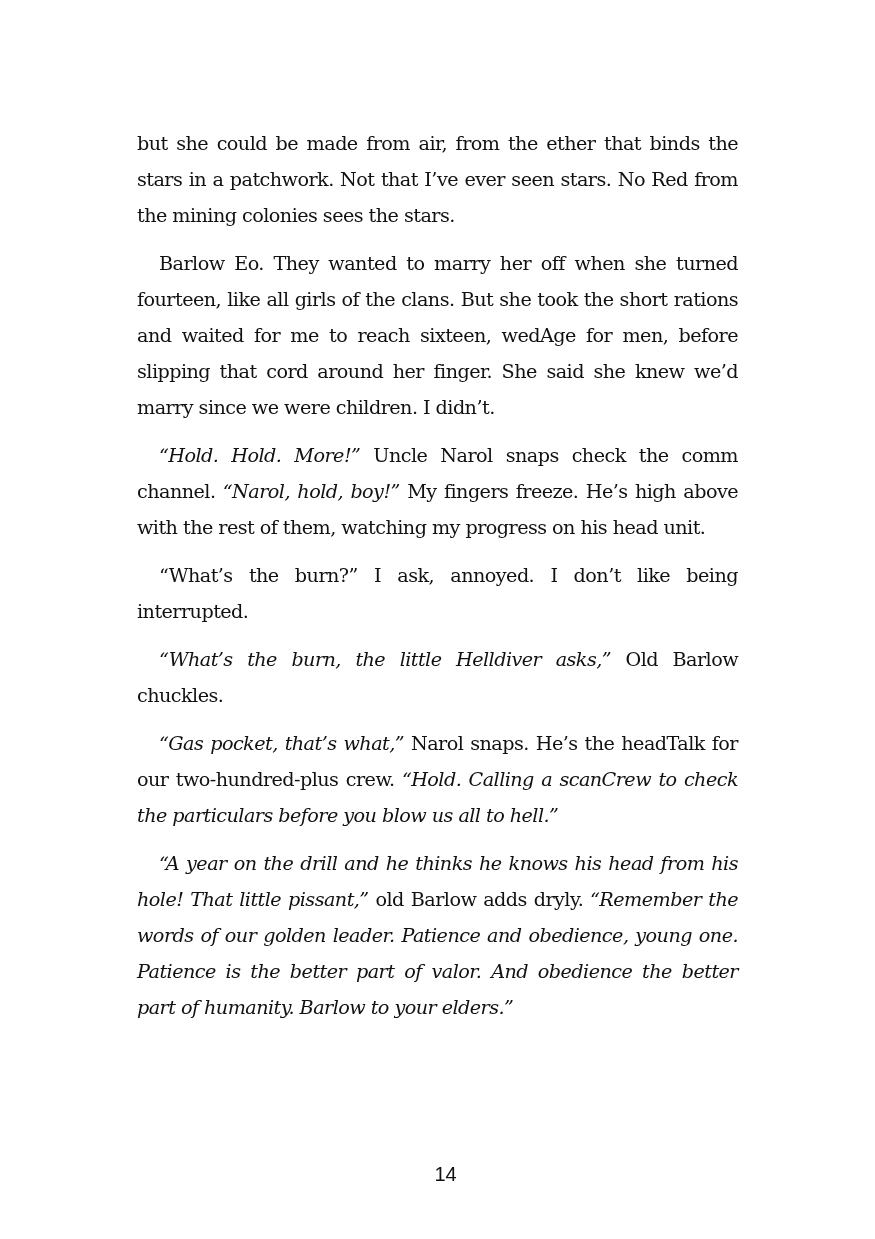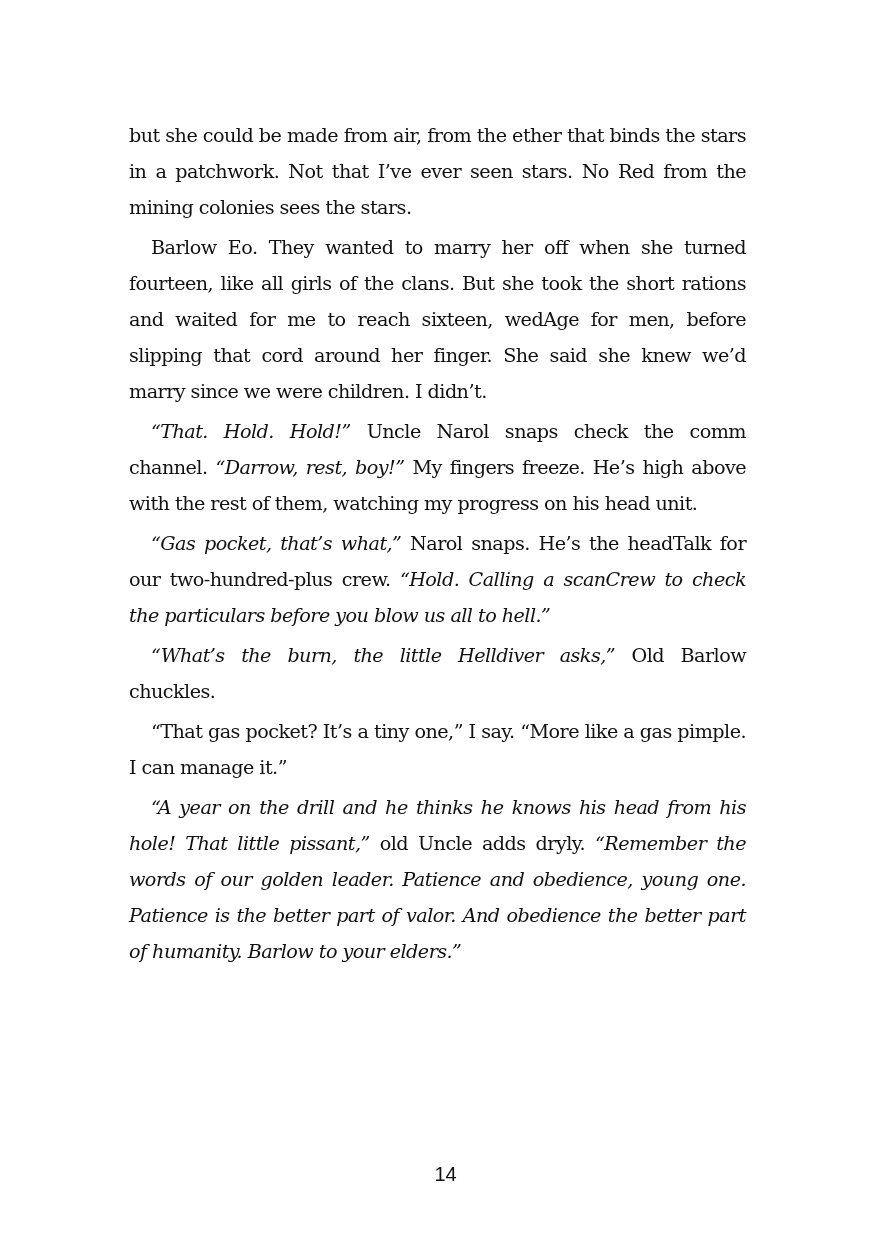--- a/index.html
+++ b/index.html
@@ -3,48 +3,48 @@
 <meta charset="utf-8">
 <style>
   html, body { margin: 0; padding: 0; background: #ffffff; }
   body { width: 875px; height: 1239px; position: relative; overflow: hidden; }
   .page {
     position: absolute; left: 125px; top: 114px; width: 625px;
     font-family: "DejaVu Serif", "Liberation Serif", serif;
     font-size: 19.2px; line-height: 36px; color: #111111;
     letter-spacing: -0.55px; word-spacing: 0px;
   }
-  .para { margin: 4px; text-align: justify; text-align-last: left; }
+  .para { margin: 12px; text-align: justify; text-align-last: left; }
   .para.indent { text-indent: 22px; }
   .it { font-style: italic; }
   .folio {
     position: absolute; left: 8px; width: 875px; top: 1163px; text-align: center;
     font-family: "Liberation Sans", sans-serif; font-size: 20px; color: #111111;
   }
 </style>
 </head>
 <body>
 
 <div class="page">
   <p class="para">
     <span>but she could be made from air, from the ether that binds the stars in a patchwork. Not that I’ve ever seen stars. No Red from the mining colonies sees the stars.</span>
   </p>
   <p class="para indent">
     <span>Barlow Eo. They wanted to marry her off when she turned fourteen, like all girls of the clans. But she took the short rations and waited for me to reach sixteen, wedAge for men, before slipping that cord around her finger. She said she knew we’d marry since we were children. I didn’t.</span>
   </p>
   <p class="para indent">
-    <span class="it">“That. Hold. Hold!”</span><span> Uncle Narol snaps check the comm channel. </span><span class="it">“Darrow, rest, boy!”</span><span> My fingers freeze. He’s high above with the rest of them, watching my progress on his head unit.</span>
+    <span class="it">“Hold. Hold. More!”</span><span> Uncle Narol snaps check the comm channel. </span><span class="it">“Narol, hold, boy!”</span><span> My fingers freeze. He’s high above with the rest of them, watching my progress on his head unit.</span>
+  </p>
+  <p class="para indent">
+    <span>“What’s the burn?” I ask, annoyed. I don’t like being interrupted.</span>
+  </p>
+  <p class="para indent">
+    <span class="it">“What’s the burn, the little Helldiver asks,”</span><span> Old Barlow chuckles.</span>
   </p>
   <p class="para indent">
     <span class="it">“Gas pocket, that’s what,”</span><span> Narol snaps. He’s the headTalk for our two-hundred-plus crew. </span><span class="it">“Hold. Calling a scanCrew to check the particulars before you blow us all to hell.”</span>
   </p>
   <p class="para indent">
-    <span class="it">“What’s the burn, the little Helldiver asks,”</span><span> Old Barlow chuckles.</span>
-  </p>
-  <p class="para indent">
-    <span>“That gas pocket? It’s a tiny one,” I say. “More like a gas pimple. I can manage it.”</span>
-  </p>
-  <p class="para indent">
-    <span class="it">“A year on the drill and he thinks he knows his head from his hole! That little pissant,”</span><span> old Uncle adds dryly. </span><span class="it">“Remember the words of our golden leader. Patience and obedience, young one. Patience is the better part of valor. And obedience the better part of humanity. Barlow to your elders.”</span>
+    <span class="it">“A year on the drill and he thinks he knows his head from his hole! That little pissant,”</span><span> old Barlow adds dryly. </span><span class="it">“Remember the words of our golden leader. Patience and obedience, young one. Patience is the better part of valor. And obedience the better part of humanity. Barlow to your elders.”</span>
   </p>
 </div>
 
 <div class="folio">14</div>
 
 </body></html>

